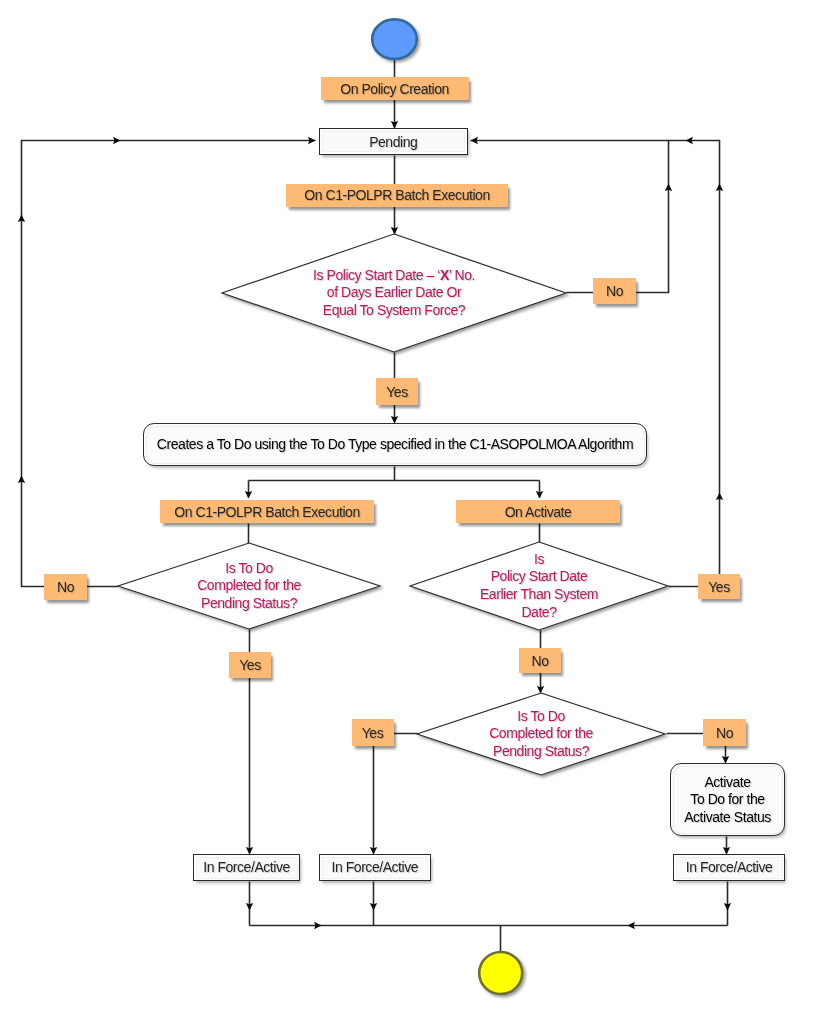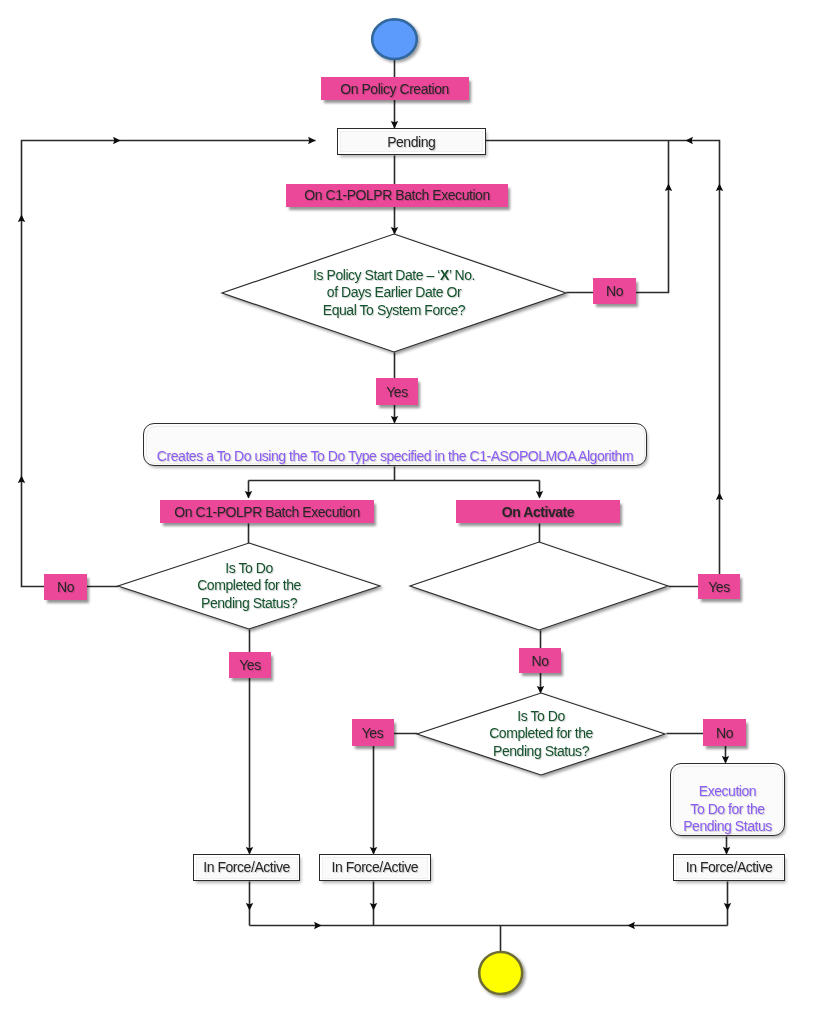--- a/index.html
+++ b/index.html
@@ -18,59 +18,59 @@
   .rect-node{border:1.7px solid #2a2a2a;background:#ffffff;
              box-shadow:2px 3px 3px -1px rgba(0,0,0,.30);
              color:#262626;font-size:14px;letter-spacing:-0.45px;line-height:1.15;}
   .rect-node .inner{position:absolute;left:1.5px;top:1.5px;right:1.5px;bottom:1.5px;
              border:1px solid #f0f0f0;background:#fafafa;pointer-events:none;z-index:0;}
   .rect-node > span{position:relative;z-index:1;}
 
   
   .round-node{border:1.8px solid #2e2e2e;background:#fbfbfb;border-radius:11px;
              box-shadow:2px 3px 3px -1px rgba(0,0,0,.28);
-             color:#8b5cf6;font-size:14px;letter-spacing:-0.45px;line-height:17.4px;align-items:flex-end;}
+             color:#000000;font-size:14px;letter-spacing:-0.45px;line-height:17.4px;}
   .round-node .inner{position:absolute;left:1.5px;top:1.5px;right:1.5px;bottom:1.5px;
              border:1px solid #ededed;border-radius:9.5px;pointer-events:none;z-index:0;}
   .round-node > div{position:relative;z-index:1;}
 
   
-  .edge-label{position:absolute;box-sizing:border-box;background:#ec4899;
+  .edge-label{position:absolute;box-sizing:border-box;background:#fdba74;
              display:flex;align-items:center;justify-content:center;
              color:#262626;font-size:14px;letter-spacing:-0.45px;white-space:nowrap;
              box-shadow:2px 3px 2.5px -0.5px rgba(0,0,0,.42);
              transform:translateZ(0);}
 
   
   .diamond-text{position:absolute;display:flex;flex-direction:column;
              align-items:center;justify-content:center;text-align:right;
-             color:#14532d;font-size:14px;letter-spacing:-0.45px;line-height:17.6px;
+             color:#be185d;font-size:14px;letter-spacing:-0.45px;line-height:17.6px;
              transform:translateZ(0);}
 
   .tshadow{text-shadow:1px 1px 1px rgba(0,0,0,.20);}
 
   
-  #n-pending      {left:337px;  top:128.4px; width:148.5px; height:26.6px;}
+  #n-pending      {left:319px;  top:128.4px; width:148.5px; height:26.6px;}
   #n-todo         {left:143px;  top:423px;   width:504px;   height:43px;}
   #n-completes    {left:670px;  top:763.4px; width:115px;   height:73.1px;}
   #n-ifa1         {left:193px;  top:854px;   width:107px;   height:27px;}
   #n-ifa2         {left:319px;  top:854px;   width:111.6px; height:27px;}
   #n-ifa3         {left:673px;  top:854px;   width:112px;   height:27px;}
 
   #t-d1 {left:229px; top:233px; width:330px; height:120px;}
   #t-d2 {left:129px; top:526px; width:240px; height:120px;}
   #t-d3 {left:419px; top:526px; width:240px; height:120px;}
   #t-d4 {left:421px; top:674px; width:240px; height:120px;}
 
   #l-opc    {left:320.5px; top:77px;    width:148px; height:23px;}
   #l-ob1    {left:286px;   top:183.5px; width:222px; height:23px;}
   #l-d1no   {left:593px;   top:278px;   width:43px;  height:26px;}
   #l-d1yes  {left:376px;   top:378px;   width:42px;  height:27px;}
   #l-ob2    {left:160px;   top:500px;   width:214px; height:23px;}
-  #l-oact   {left:456px;   top:500px;   width:164px; height:23px;font-weight:bold;}
+  #l-oact   {left:456px;   top:500px;   width:164px; height:23px;}
   #l-d2no   {left:44px;    top:574px;   width:43px;  height:26px;}
   #l-d2yes  {left:229px;   top:652px;   width:42px;  height:26px;}
   #l-d3yes  {left:698px;   top:574px;   width:42px;  height:25px;}
   #l-d3no   {left:519px;   top:648px;   width:42px;  height:25px;}
   #l-d4yes  {left:351.5px; top:719px;   width:42px;  height:27px;}
   #l-d4no   {left:703px;   top:719px;   width:43px;  height:27px;}
 </style>
 </head>
 <body>
 
@@ -148,23 +148,23 @@
   </div>
 
   <div class="node round-node" id="n-todo">
     <div class="inner"></div>
     <div class="tshadow">Creates a To Do using the To Do Type specified in the C1-ASOPOLMOA Algorithm</div>
   </div>
 
   <div class="node round-node" id="n-completes">
     <div class="inner"></div>
     <div class="tshadow">
-      <div>Execution</div>
+      <div>Activate</div>
       <div>To Do for the</div>
-      <div>Pending Status</div>
+      <div>Activate Status</div>
     </div>
   </div>
 
   <div class="node rect-node" id="n-ifa1">
     <div class="inner"></div>
     <span class="tshadow">In Force/Active</span>
   </div>
   <div class="node rect-node" id="n-ifa2">
     <div class="inner"></div>
     <span class="tshadow">In Force/Active</span>
@@ -179,20 +179,26 @@
     <div>of Days Earlier Date Or</div>
     <div>Equal To System Force?</div>
   </div>
 
   <div class="diamond-text tshadow" id="t-d2">
     <div>Is To Do</div>
     <div>Completed for the</div>
     <div>Pending Status?</div>
   </div>
 
+  <div class="diamond-text tshadow" id="t-d3">
+    <div>Is</div>
+    <div>Policy Start Date</div>
+    <div>Earlier Than System</div>
+    <div>Date?</div>
+  </div>
 
   <div class="diamond-text tshadow" id="t-d4">
     <div>Is To Do</div>
     <div>Completed for the</div>
     <div>Pending Status?</div>
   </div>
 
   <div class="edge-label" id="l-opc">
       <span class="tshadow">On Policy Creation</span>
     </div>

